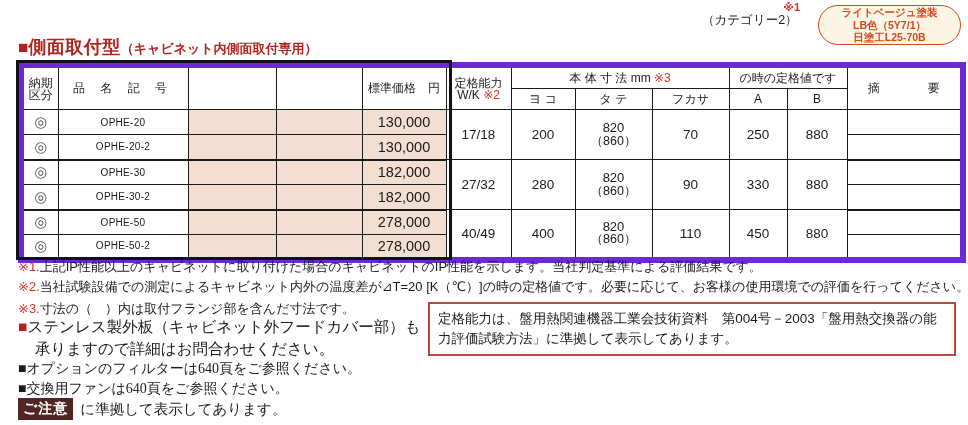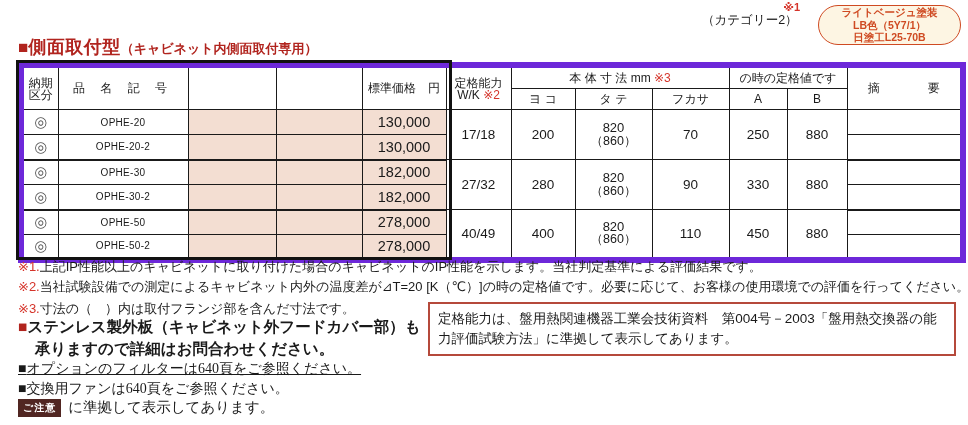--- a/index.html
+++ b/index.html
@@ -62,34 +62,34 @@
     border:3px solid #111; pointer-events:none;
   }
 
   
   .fn { position:absolute; left:18px; font-size:13px; white-space:nowrap; }
   .fn-1 { top:258px; }
   .fn-2 { top:278px; }
   .fn-3 { top:300px; }
 
   .stainless { position:absolute; left:18px; top:316px; width:430px;
-    font-size:15.5px; font-weight:bold; line-height:22px; }
+    font-size:15.5px; font-weight:normal; line-height:22px; }
   .stainless .sq { color:#b1241e; }
   .stainless .l2 { padding-left:17px; }
 
   .note { position:absolute; left:18px; font-family:"Liberation Serif","DejaVu Serif",serif;
     font-size:14px; white-space:nowrap; }
-  .note-1 { top:360px;text-decoration:underline; }
+  .note-1 { top:360px; }
   .note-2 { top:380px; }
 
   .caution { position:absolute; left:18px; top:398px; display:flex; align-items:center;
     font-family:"Liberation Serif","DejaVu Serif",serif; font-size:14.5px; }
   .caution-badge {
     background:#512622; color:#ffffff; font-family:"Liberation Sans",sans-serif;
-    font-size:10px; font-weight:bold; padding:2px 5px; margin-right:7px; letter-spacing:1px;
+    font-size:14px; font-weight:bold; padding:2px 5px; margin-right:7px; letter-spacing:1px;
   }
 
   .info-box {
     position:absolute; left:428px; top:302px; width:508px;
     border:2px solid #b5493b; padding:5px 8px;
     font-size:13.5px; line-height:20px;
   }
 </style>
 </head>
 <body>

